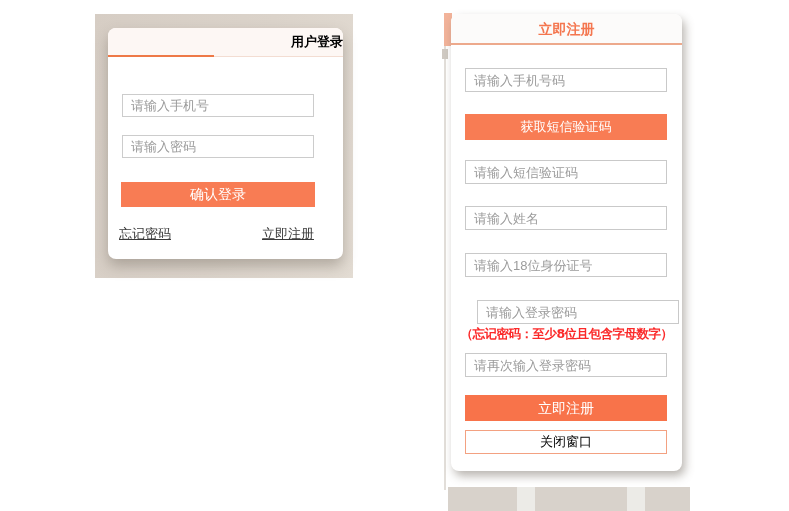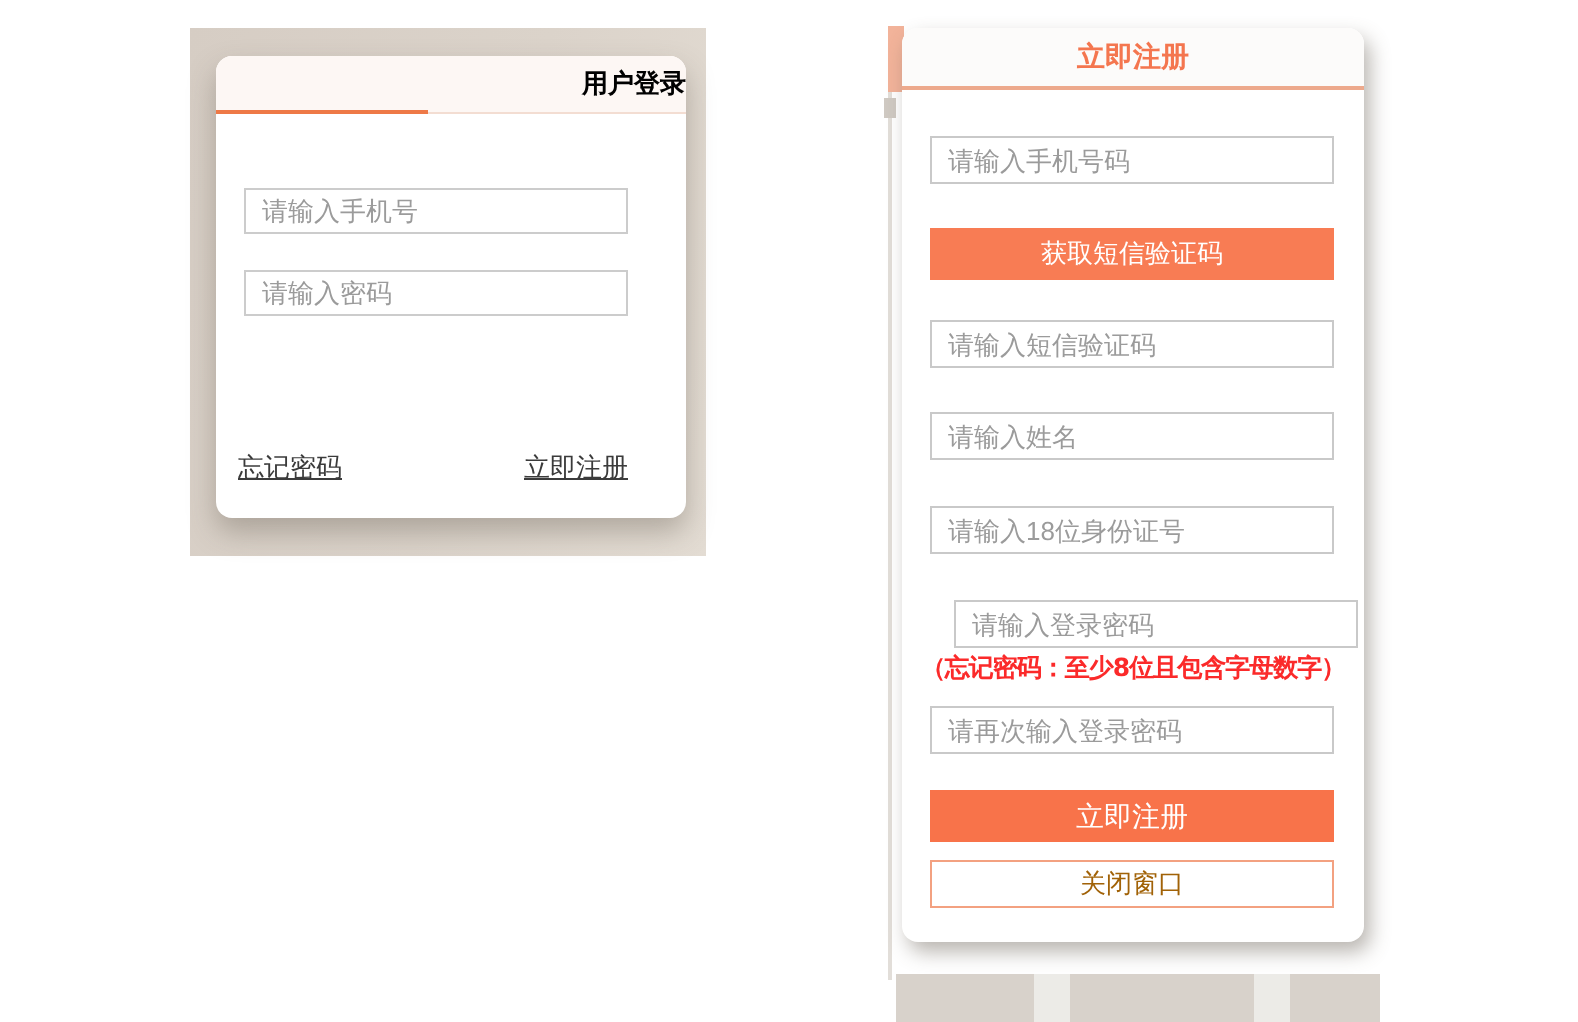--- a/index.html
+++ b/index.html
@@ -66,40 +66,41 @@
   .r-pass2   { top:339px; }
   .r-smsbtn { position:absolute; left:14px; top:100px; width:202px; height:26px;
               background:#f87c54; color:#ffffff; border:none; font-size:13px;
               text-align:center; line-height:26px; cursor:pointer; }
   .r-hint { position:absolute; left:0; top:312px; width:100%; text-align:center;
             color:#fb2a2a; font-size:12.5px; font-weight:bold; letter-spacing:-0.5px; }
   .r-register { position:absolute; left:14px; top:381px; width:202px; height:26px;
                 background:#f8734a; color:#ffffff; border:none; font-size:14px;
                 text-align:center; line-height:26px; cursor:pointer; }
   .r-close { position:absolute; left:14px; top:416px; width:202px; height:24px;
-             background:#ffffff; border:1px solid #f3a181; color:#a16207;
+             background:#ffffff; border:1px solid #f3a181; color:#000000;
              font-size:13px; text-align:center; line-height:22px; cursor:pointer; }
 </style>
 </head>
 <body>
 
 <div class="canvas">
 
   <div class="login-bg">
     <div class="login-card">
 
       <div class="tabbar">
         <div class="tab active">用户登录</div>
         <div class="tab-underline"></div>
       </div>
 
       <input class="l-input phone" type="text" placeholder="请输入手机号" style="">
 
       <input class="l-input pass" type="text" placeholder="请输入密码" style="">
 
+      <button class="l-btn">确认登录</button>
 
       <div class="l-links">
         <a class="l-link">忘记密码</a>
         <a class="l-link">立即注册</a>
       </div>
 
     </div>
   </div>
 
   <div class="bg-peach-strip"></div>

